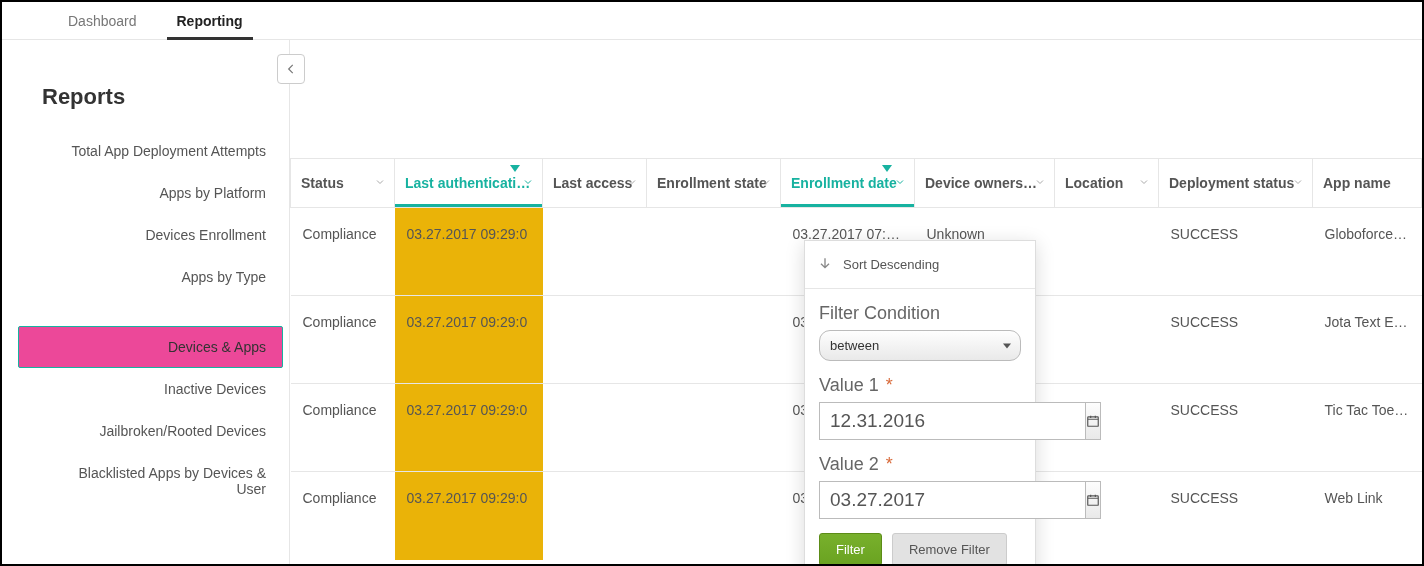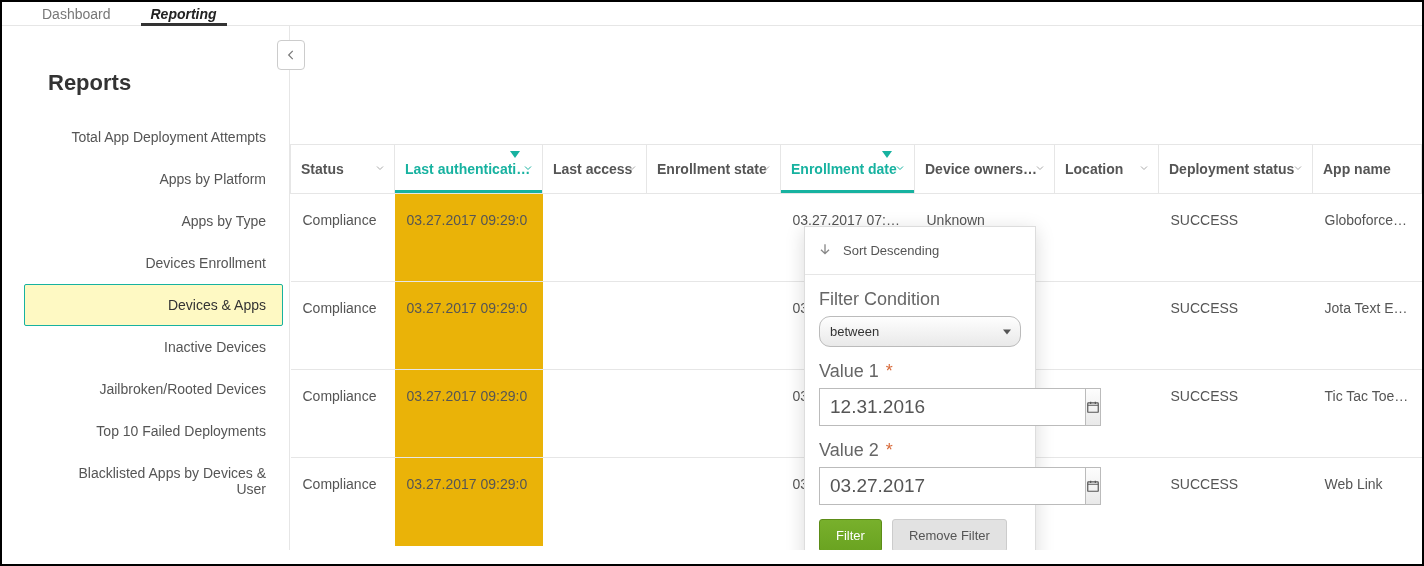--- a/index.html
+++ b/index.html
@@ -13,77 +13,77 @@
     border: 2px solid #000;
     position: relative;
     overflow: hidden;
   }
 
   
   .tabs {
     display: flex;
     align-items: flex-start;
     border-bottom: 1px solid #e6e6e6;
-    padding-left: 20px;
-    height: 24px;
+    padding-left: 46px;
+    height: 38px;
   }
   .tab {
     padding: 0 20px;
     height: 100%;
     display: flex;
     align-items: center;
     color: #777;
     cursor: pointer;
     position: relative;
   }
   .tab.active {
     color: #222;
     font-weight: 600;
-    font-style: italic;
   }
   .tab.active::after {
     content: "";
     position: absolute;
     bottom: -1px; left: 10px; right: 10px;
     height: 3px;
     background: #333;
   }
 
   
   .content {
     display: flex;
     height: calc(100% - 38px);
   }
   .sidebar {
     width: 288px;
     border-right: 1px solid #e6e6e6;
-    padding: 20px 0 0 16px;
+    padding: 20px 0 0 10px;
     position: relative;
   }
   .sidebar h2 {
     font-size: 22px;
     font-weight: 700;
     color: #333;
     padding: 24px 0 10px 30px;
   }
   .sidebar-list { list-style: none; padding-top: 10px; }
   .sidebar-item {
     padding: 12px 16px 12px 30px;
     color: #555;
     cursor: pointer;
     font-size: 14px;
     border: 1px solid transparent;
     margin: 0 6px 0 6px;
     border-radius: 2px;
     text-align: right;
   }
   .sidebar-item.active {
-    background: #fef9c3;
+    background: #ec4899;
     border: 1px solid #17b2a0;
     color: #333;
+    margin-top: 28px;
   }
 
   .collapse-handle {
     position: absolute;
     top: 14px;
     right: -16px;
     width: 28px;
     height: 30px;
     background: #fff;
     border: 1px solid #ccc;
@@ -289,26 +289,25 @@
   <div class="sidebar">
     <div class="collapse-handle">
       <svg viewBox="0 0 24 24" width="14" height="14">
           <path fill="none" stroke="#777" stroke-width="2" d="M15 5l-7 7 7 7"></path>
         </svg>
     </div>
     <h2>Reports</h2>
     <ul class="sidebar-list">
       <li class="sidebar-item">Total App Deployment Attempts</li>
       <li class="sidebar-item">Apps by Platform</li>
+      <li class="sidebar-item">Devices Enrollment</li>
       <li class="sidebar-item">Apps by Type</li>
-      <li class="sidebar-item">Devices Enrollment</li>
       <li class="sidebar-item active">Devices &amp; Apps</li>
       <li class="sidebar-item">Inactive Devices</li>
       <li class="sidebar-item">Jailbroken/Rooted Devices</li>
-      <li class="sidebar-item">Top 10 Failed Deployments</li>
       <li class="sidebar-item">Blacklisted Apps by Devices &amp; User</li>
     </ul>
   </div>
 
   <div class="main">
     <div class="table-wrap">
       <table class="grid">
         <colgroup>
           <col class="c-status">
             <col class="c-auth">

